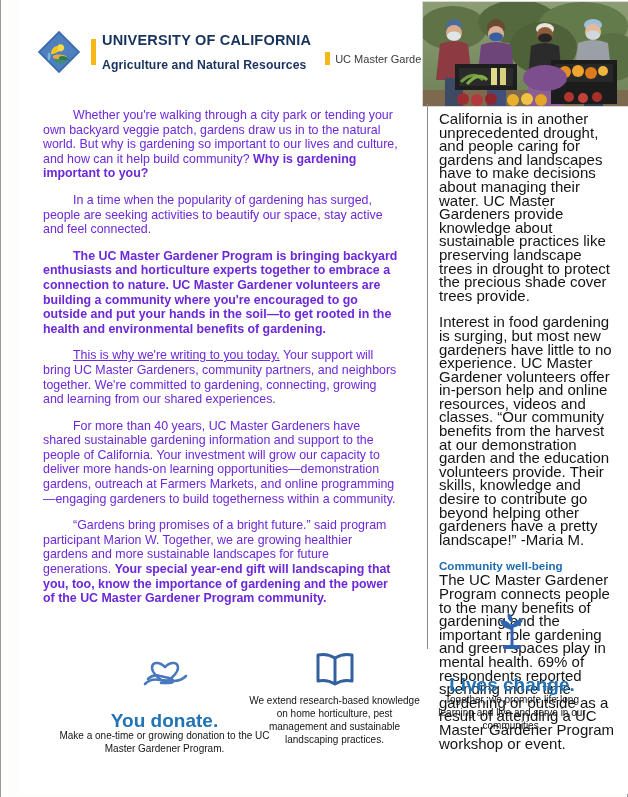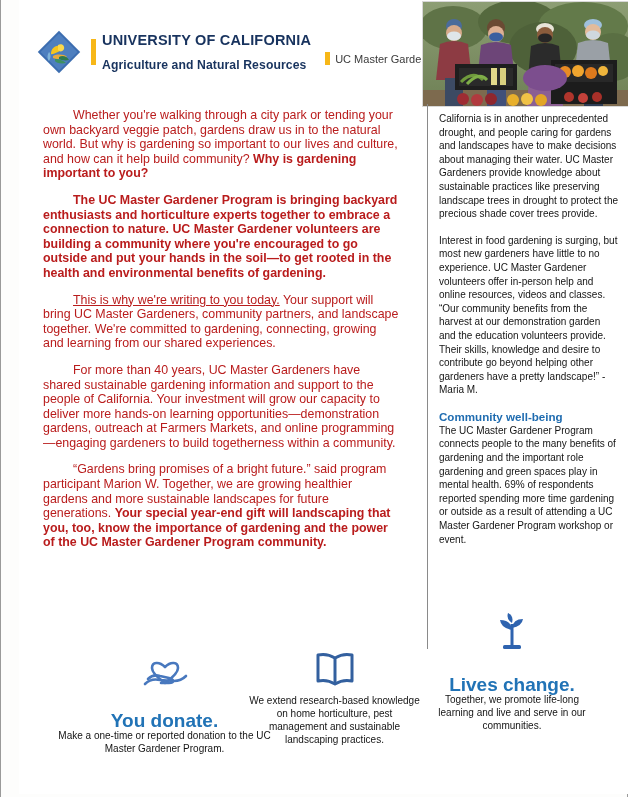--- a/index.html
+++ b/index.html
@@ -67,36 +67,36 @@
     background:#8a8a8a;
   }
 
   
   .main-col{
     position:absolute;left:24px;top:108px;width:372px;
   }
   .main-col p{
     margin:0 16px 12px 0;
     font-size:12.4px;line-height:14.6px;text-indent:30px;
-    color:#b91c1c;
+    color:#6d28d9;
   }
   .main-col p b{font-weight:bold;}
   .main-col p u{text-decoration:underline;}
   .p-bold{font-weight:bold;}
 
   
   .side-col{
     position:absolute;left:420px;top:112px;width:180px;
   }
   .side-head{
     font-size:11.6px;font-weight:bold;color:#1F6CB0;margin:0 0 1px 0;
     line-height:13px;
   }
   .side-body{
-    font-size:10px;line-height:13.6px;margin:0 0 13px 0;color:#141414;
+    font-size:15px;line-height:13.6px;margin:0 0 13px 0;color:#141414;
   }
   .side-body.last{margin-bottom:4px;}
 
   
   .bottom{
     position:absolute;left:0;top:645px;width:612px;height:150px;
   }
   .bcol{position:absolute;top:0;text-align:center;}
   .bcol-1{left:38px;width:215px;}
   .bcol-2{left:228px;width:175px;}
@@ -228,24 +228,25 @@
       <ellipse cx="122" cy="76" rx="22" ry="13" fill="#7c4e8e"></ellipse>
     </svg>
   </div>
 
   <div class="vdivider"></div>
 
   <div class="main-col">
 
     <p><span>Whether you're walking through a city park or tending your own backyard veggie patch, gardens draw us in to the natural world. But why is gardening so important to our lives and culture, and how can it help build community? </span><b>Why is gardening important to you?</b></p>
 
+    <p>In a time when the popularity of gardening has surged, people are seeking activities to beautify our space, stay active and feel connected.</p>
 
     <p class="p-bold">The UC Master Gardener Program is bringing backyard enthusiasts and horticulture experts together to embrace a connection to nature. UC Master Gardener volunteers are building a community where you're encouraged to go outside and put your hands in the soil—to get rooted in the health and environmental benefits of gardening.</p>
 
-    <p><u>This is why we're writing to you today.</u><span> Your support will bring UC Master Gardeners, community partners, and landscape together. We're committed to gardening, connecting, growing and learning from our shared experiences.</span></p>
+    <p><u>This is why we're writing to you today.</u><span> Your support will bring UC Master Gardeners, community partners, and neighbors together. We're committed to gardening, connecting, growing and learning from our shared experiences.</span></p>
 
     <p>For more than 40 years, UC Master Gardeners have shared sustainable gardening information and support to the people of California. Your investment will grow our capacity to deliver more hands-on learning opportunities—demonstration gardens, outreach at Farmers Markets, and online programming—engaging gardeners to build togetherness within a community.</p>
 
     <p><span>“Gardens bring promises of a bright future.” said program participant Marion W. Together, we are growing healthier gardens and more sustainable landscapes for future generations. </span><b>Your special year-end gift will landscaping that you, too, know the importance of gardening and the power of the UC Master Gardener Program community.</b></p>
   </div>
 
   <div class="side-col">
 
     <p class="side-body">California is in another unprecedented drought, and people caring for gardens and landscapes have to make decisions about managing their water. UC Master Gardeners provide knowledge about sustainable practices like preserving landscape trees in drought to protect the precious shade cover trees provide.</p>
 
@@ -259,21 +260,21 @@
 
     <div class="bcol bcol-1">
       <div class="bicon">
         <svg width="52" height="46" viewBox="0 0 52 46">
           <path d="M26 21 C20 15 13 16 13 22 c0 6 9 12 13 15 4 -3 13 -9 13 -15 0 -6 -7 -7 -13 -1 z" fill="none" stroke="#4878BE" stroke-width="2.6" stroke-linejoin="round"></path>
           <path d="M9 33 q5 -5 12 -3 l9 2 q4 1 4 3 t-4 2 l-8 0" fill="none" stroke="#4878BE" stroke-width="2.6" stroke-linecap="round"></path>
           <path d="M6 38 q6 -6 15 -4 l14 1 q7 0 12 -5" fill="none" stroke="#4878BE" stroke-width="2.6" stroke-linecap="round"></path>
         </svg>
       </div>
       <div class="btitle">You donate.</div>
-      <div class="btext">Make a one-time or reported donation to the UC Master Gardener Program.</div>
+      <div class="btext">Make a one-time or growing donation to the UC Master Gardener Program.</div>
     </div>
 
     <div class="bcol bcol-2">
       <div class="bicon">
         <svg width="50" height="44" viewBox="0 0 50 44">
           <path d="M25 11 q-8 -5 -17 -3 l0 26 q9 -2 17 3 q8 -5 17 -3 l0 -26 q-9 -2 -17 3 z" fill="none" stroke="#33609F" stroke-width="3" stroke-linejoin="round"></path>
           <line x1="25" y1="11" x2="25" y2="37" stroke="#33609F" stroke-width="3"></line>
         </svg>
       </div>
       <div class="btext">We extend research-based knowledge on home horticulture, pest management and sustainable landscaping practices.</div>

